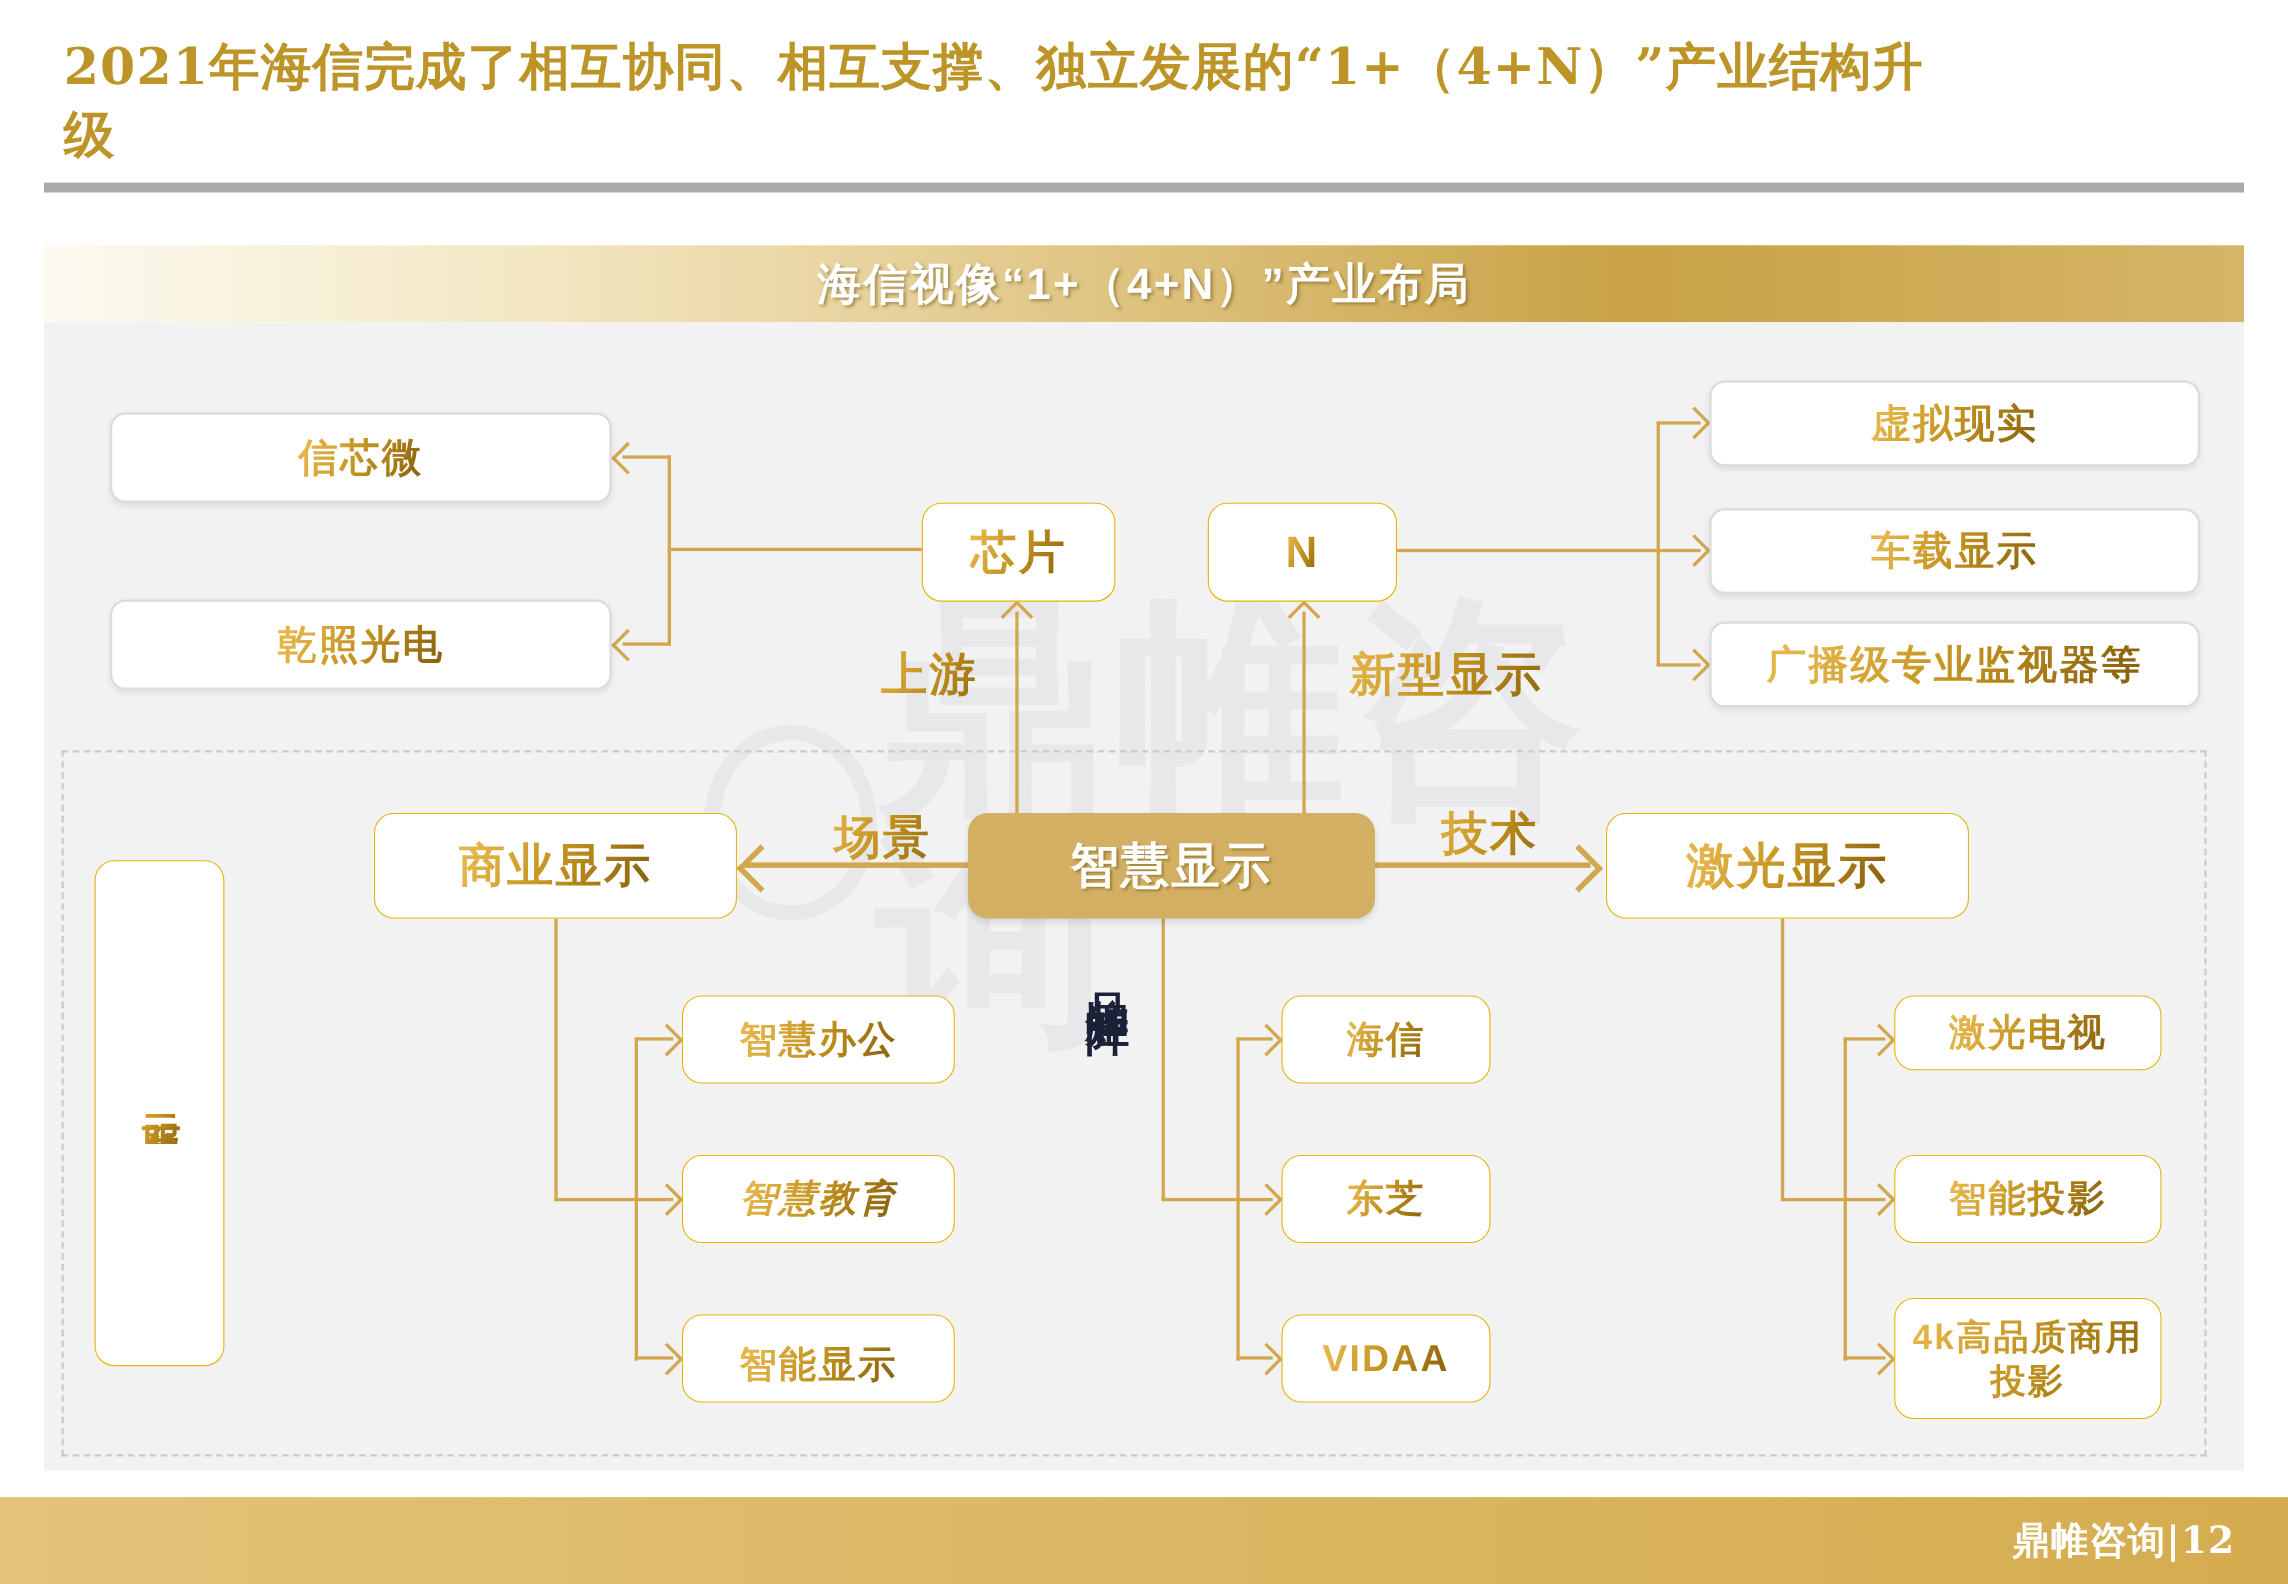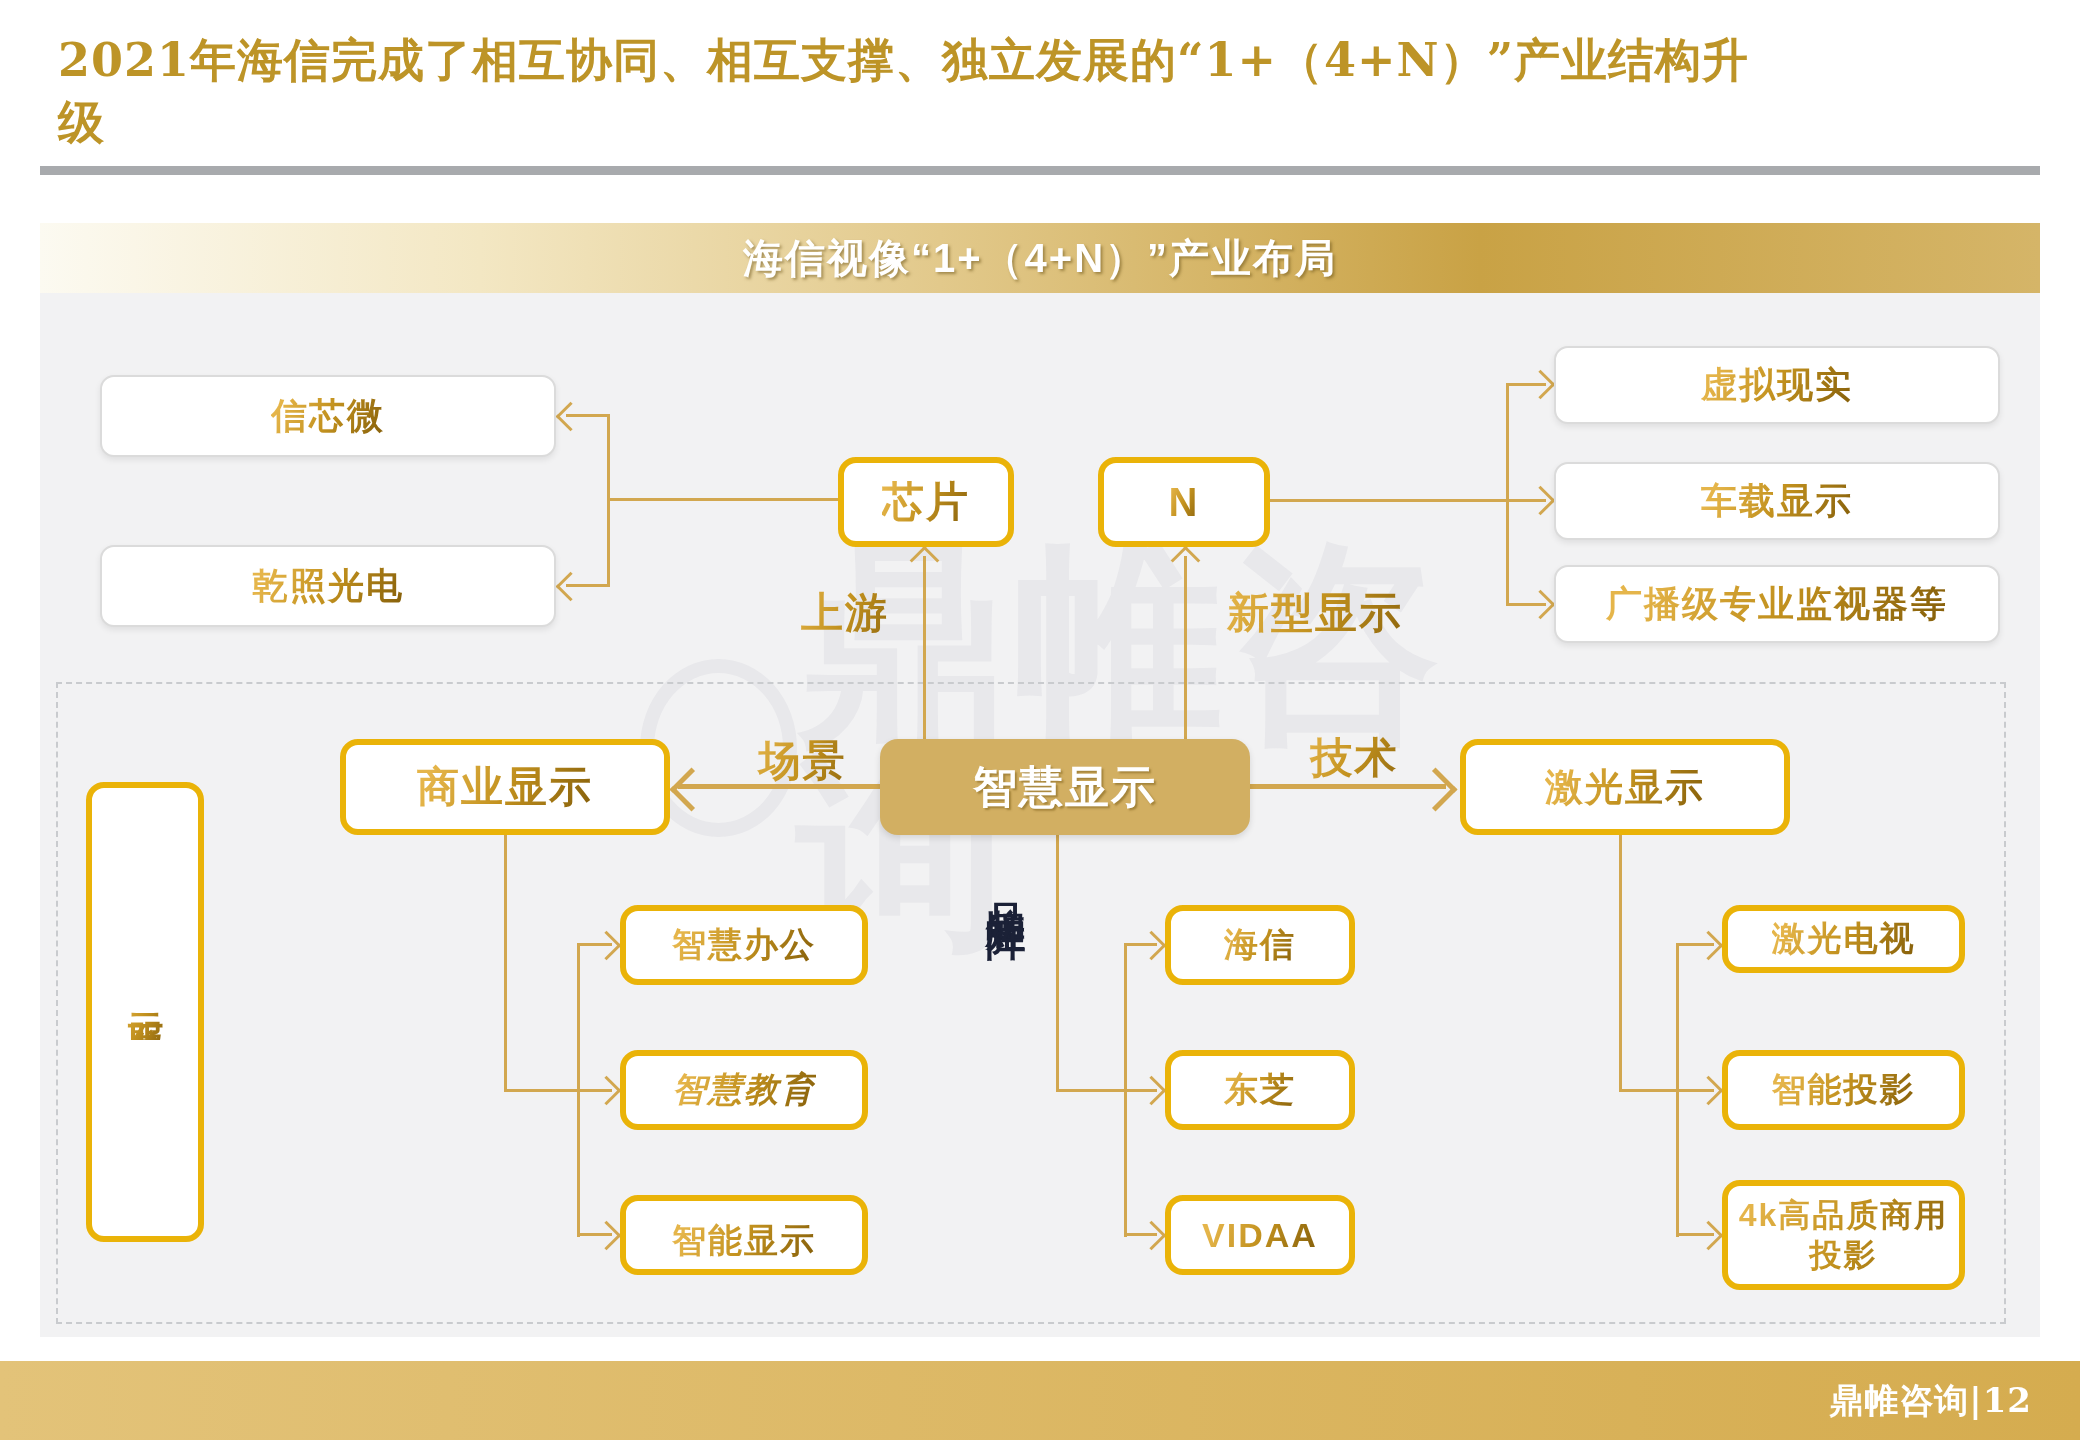--- a/index.html
+++ b/index.html
@@ -27,21 +27,21 @@
   #wm{left:640px;top:618px;width:900px;height:260px;display:flex;align-items:center;z-index:1;
       pointer-events:none;}
   #wm .ring{width:150px;height:150px;border:14px solid rgba(55,65,95,.05);border-radius:50%;}
   #wm .wt{font-size:210px;font-weight:700;color:rgba(55,65,95,.05);letter-spacing:6px;line-height:1;}
 
   
   .box{position:absolute;display:flex;align-items:center;justify-content:center;z-index:3;
        box-sizing:border-box;text-align:center;}
   .gray{background:#ffffff;border:2px solid #DBDBDB;border-radius:14px;
         box-shadow:0 3px 6px rgba(0,0,0,.08);}
-  .goldb{background:#ffffff;border:6px solid #eab308;border-radius:18px;}
+  .goldb{background:#ffffff;border:1px solid #eab308;border-radius:18px;}
   .fill{background:#D2AF62;border-radius:18px;box-shadow:0 3px 6px rgba(0,0,0,.12);}
   .fill .t{color:#ffffff;font-size:44px;font-weight:700;letter-spacing:2px;
            text-shadow:2px 2px 2px rgba(120,90,20,.5);}
 
   
   .gt{font-weight:600;color:#AD8118;letter-spacing:2px;}
   @supports (-webkit-background-clip: text){
     .gt{background:linear-gradient(115deg,#E5B54A 10%,#C3921F 50%,#8A630C 95%);
         -webkit-background-clip:text;background-clip:text;color:transparent;}
   }
@@ -160,21 +160,21 @@
     <span class="gt" style="font-size:36px;">广播级专业监视器等</span>
   </div>
 
   <div class="box goldb" style="left:340px;top:739px;width:330px;height:96px;">
     <span class="gt" style="font-size:42px;font-weight:700;">商业显示</span>
   </div>
   <div class="box fill" style="left:880px;top:739px;width:370px;height:96px;">
     <span class="t">智慧显示</span>
   </div>
   <div class="box goldb" style="left:1460px;top:739px;width:330px;height:96px;">
-    <span class="gt" style="font-size:38px;font-weight:700;">激光显示</span>
+    <span class="gt" style="font-size:44px;font-weight:700;">激光显示</span>
   </div>
 
   <div class="box goldb" style="left:86px;top:782px;width:118px;height:460px;">
     <span class="gt vert" style="font-size:38px;letter-spacing:8px;">云服务丨剧好看</span>
   </div>
 
   <div class="box goldb" style="left:620px;top:905px;width:248px;height:80px;">
     <span class="gt" style="font-size:34px;">智慧办公</span>
   </div>
   <div class="box goldb" style="left:620px;top:1050px;width:248px;height:80px;">

